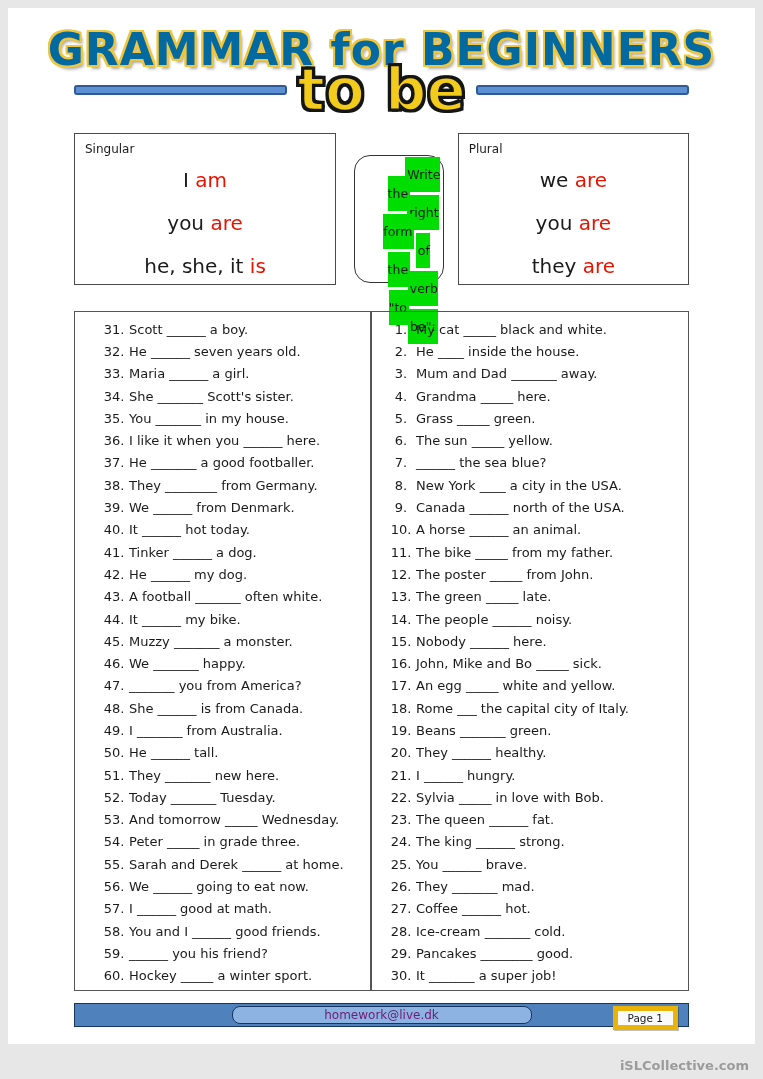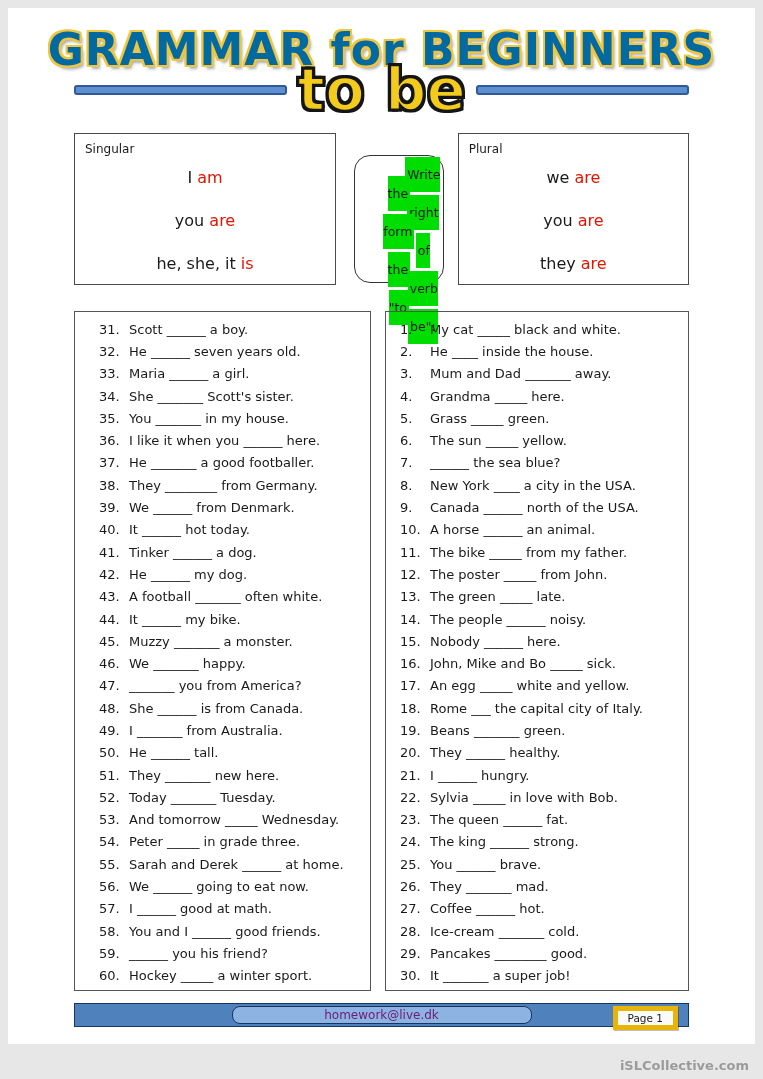--- a/index.html
+++ b/index.html
@@ -64,39 +64,39 @@
   .form-box {
     border: 1px solid #4a4a4a;
     height: 152px;
     background: #fff;
     overflow: hidden;
   }
   .form-box.singular { width: 281px; }
   .form-box.plural   { width: 248px; }
   .box-label { font-size: 12px; margin: 8px 0 0 10px; }
   .form-rows { margin-top: 12px; text-align: center; }
-  .form-row { font-size: 16px; margin-bottom: 23px; height: 20px; }
+  .form-row { font-size: 20px; margin-bottom: 23px; height: 20px; }
   .verb { color: #e51400; }
   .instruction-box {
     width: 96px;
     height: 128px;
     margin: 22px 14px 0 18px;
     border: 1px solid #333;
     border-radius: 16px;
     padding-top: 9px;
     text-align: center;
     font-size: 12.5px;
     line-height: 19px;
   }
   .hl { background: #00dd00; padding: 10px 2px; margin-left: 48px; }
   
   .ex-wrap {
     display: flex;
     margin: 26px 66px 0 66px;
-    gap: 14px;
+    text-align: center;
   }
   .ex-box {
     border: 1px solid #555;
     height: 680px;
     padding-top: 6px;
     overflow: hidden;
   }
   .ex-box.left  { width: 297px; }
   .ex-box.left .ex-item { padding-left: 24px; }
   .ex-box.right { flex: 1; }

